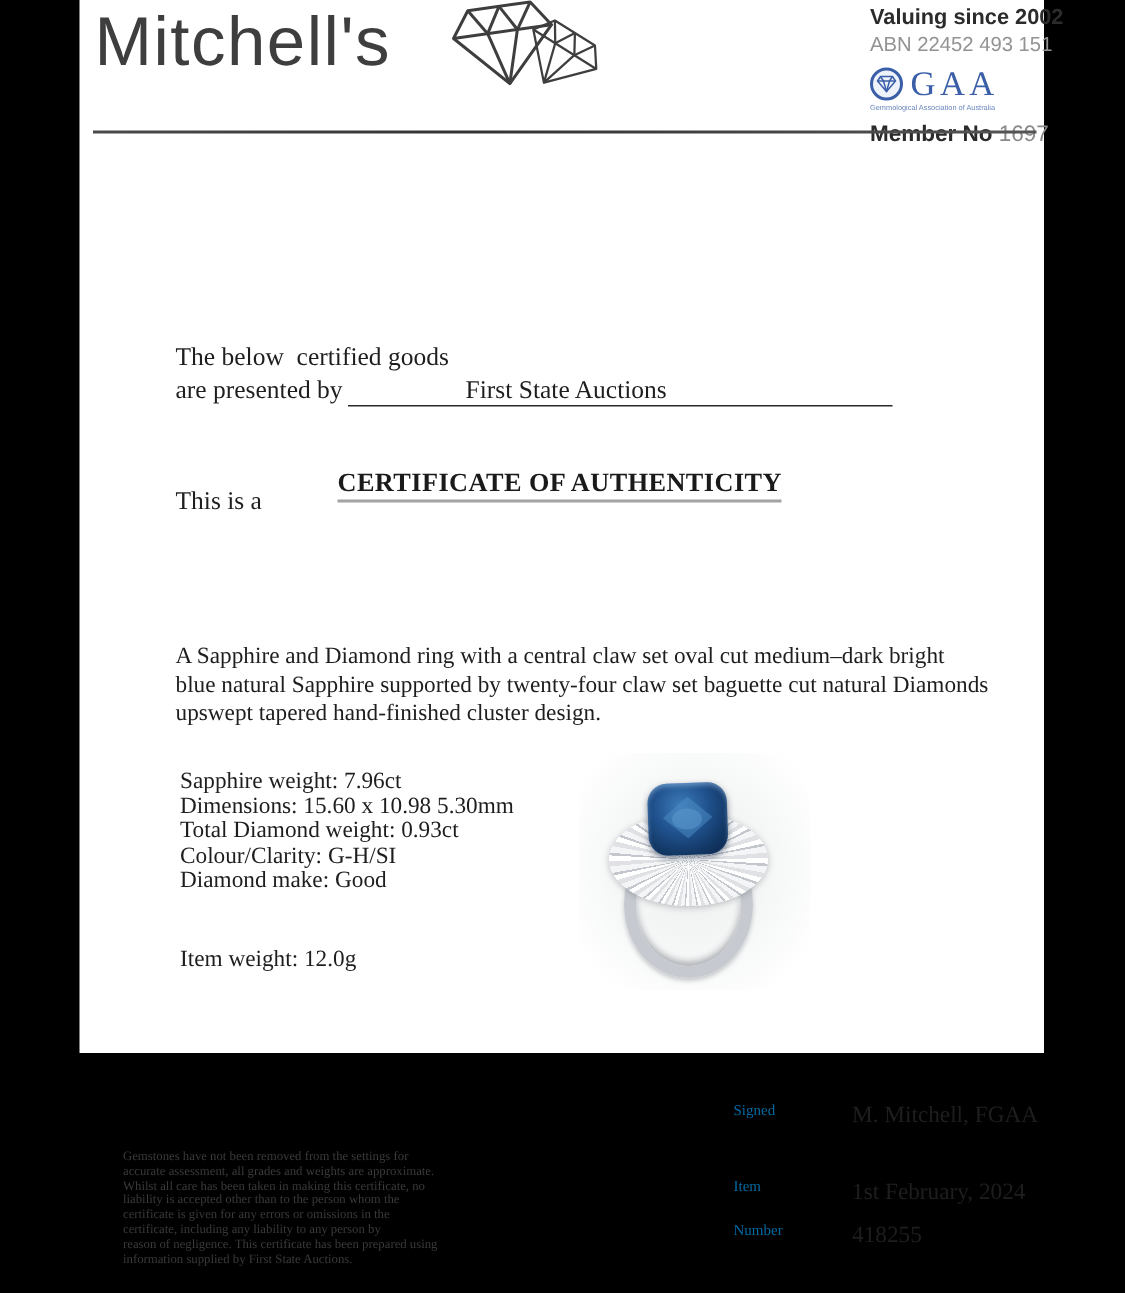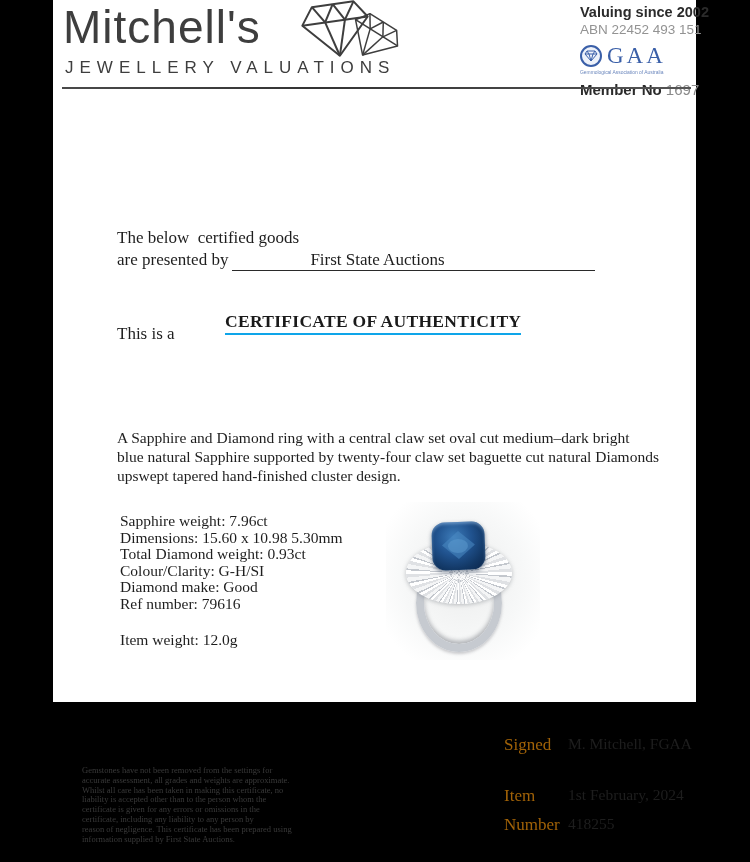--- a/index.html
+++ b/index.html
@@ -35,21 +35,21 @@
 
   
   .intro1 { position:absolute; left:64px; top:228px; font-size:17px; white-space:pre; color:#1e1e1e; }
   .intro2 { position:absolute; left:64px; top:250px; font-size:17px; color:#1e1e1e; }
   .pres-line { display:inline-block; width:363px; border-bottom:1.5px solid #2a2a2a;
     padding-left:78px; margin-left:4px; white-space:nowrap; }
 
   
   .title-prefix { position:absolute; left:64px; top:312px; font-size:17px; color:#1e1e1e;margin-top:12px; }
   .cert-title { position:absolute; left:172px; top:311px; font-size:17.5px; font-weight:bold;
-    letter-spacing:.3px; color:#1a1a1a; border-bottom:2px solid #0ea5e9; padding-bottom:1px; }
+    letter-spacing:.3px; color:#1a1a1a; border-bottom:2px solid #a3a3a3; padding-bottom:1px; }
 
   
   .descr { position:absolute; left:64px; top:428px; width:545px; font-size:15.5px;
     line-height:19px; color:#1e1e1e; }
   .specs { position:absolute; left:67px; top:513px; font-size:15.5px; line-height:16.5px; color:#1e1e1e; }
   .item-weight { position:absolute; left:67px; top:631px; font-size:15.5px; color:#1e1e1e; }
 
   
   .photo { position:absolute; left:333px; top:502px; width:154px; height:158px;
     background:radial-gradient(ellipse at 50% 48%, #eceded 0%, #f7f8f8 55%, #fff 85%); }
@@ -64,34 +64,33 @@
     transform:rotate(-2deg);
     background:radial-gradient(circle at 42% 32%, #3d7cb9 0%, #20528e 40%, #123764 72%, #0b2549 100%);
     box-shadow:0 2px 4px rgba(10,30,60,.5), inset 0 2px 3px rgba(160,200,240,.5); }
   .stone::before { content:""; position:absolute; left:10px; top:9px; width:33px; height:28px;
     background:#4a8ac2; opacity:.55;
     clip-path:polygon(50% 0,100% 50%,50% 100%,0 50%); }
   .stone::after { content:""; position:absolute; left:16px; top:17px; width:20px; height:14px;
     border-radius:50%; background:#5d9bd0; opacity:.5; }
 
   
-  .sig-label { position:absolute; left:451px; font-size:17px; color:#a16207; }
+  .sig-label { position:absolute; left:436px; font-size:10px; color:#0369a1; }
   .sig-value { position:absolute; left:515px; font-size:15.5px; color:#1e1e1e; white-space:nowrap; }
 
   
   .disclaimer { position:absolute; left:29px; top:766px; width:230px; font-size:8.5px;
     line-height:9.8px; color:#3a3a3a; }
 </style>
 </head>
 <body>
 
 <div class="paper">
 
   <div class="brand-name">Mitchell's</div>
-  <div class="brand-sub">JEWELLERY VALUATIONS</div>
 
   <svg class="diamond-logo" width="100" height="66" viewBox="0 0 100 66">
     <g fill="none" stroke="#3e3e3e" stroke-width="2" stroke-linejoin="round">
       <g transform="rotate(-8 35 28)">
         <polygon points="14,4 56,4 68,21 35,56 2,21"></polygon>
         <line x1="2" y1="21" x2="68" y2="21"></line>
         <line x1="14" y1="4" x2="25" y2="21"></line>
         <line x1="56" y1="4" x2="45" y2="21"></line>
         <line x1="35" y1="4" x2="25" y2="21"></line>
         <line x1="35" y1="4" x2="45" y2="21"></line>
@@ -148,21 +147,20 @@
     <div>blue natural Sapphire supported by twenty-four claw set baguette cut natural Diamonds</div>
     <div>upswept tapered hand-finished cluster design.</div>
   </div>
 
   <div class="specs">
     <div>Sapphire weight: 7.96ct</div>
     <div>Dimensions: 15.60 x 10.98 5.30mm</div>
     <div>Total Diamond weight: 0.93ct</div>
     <div>Colour/Clarity: G-H/SI</div>
     <div>Diamond make: Good</div>
-    <div>Ref number: 79616</div>
   </div>
 
   <div class="item-weight">Item weight: 12.0g</div>
 
   <div class="photo">
     <div class="band"></div>
     <div class="halo"></div>
     <div class="stone"></div>
   </div>
 

